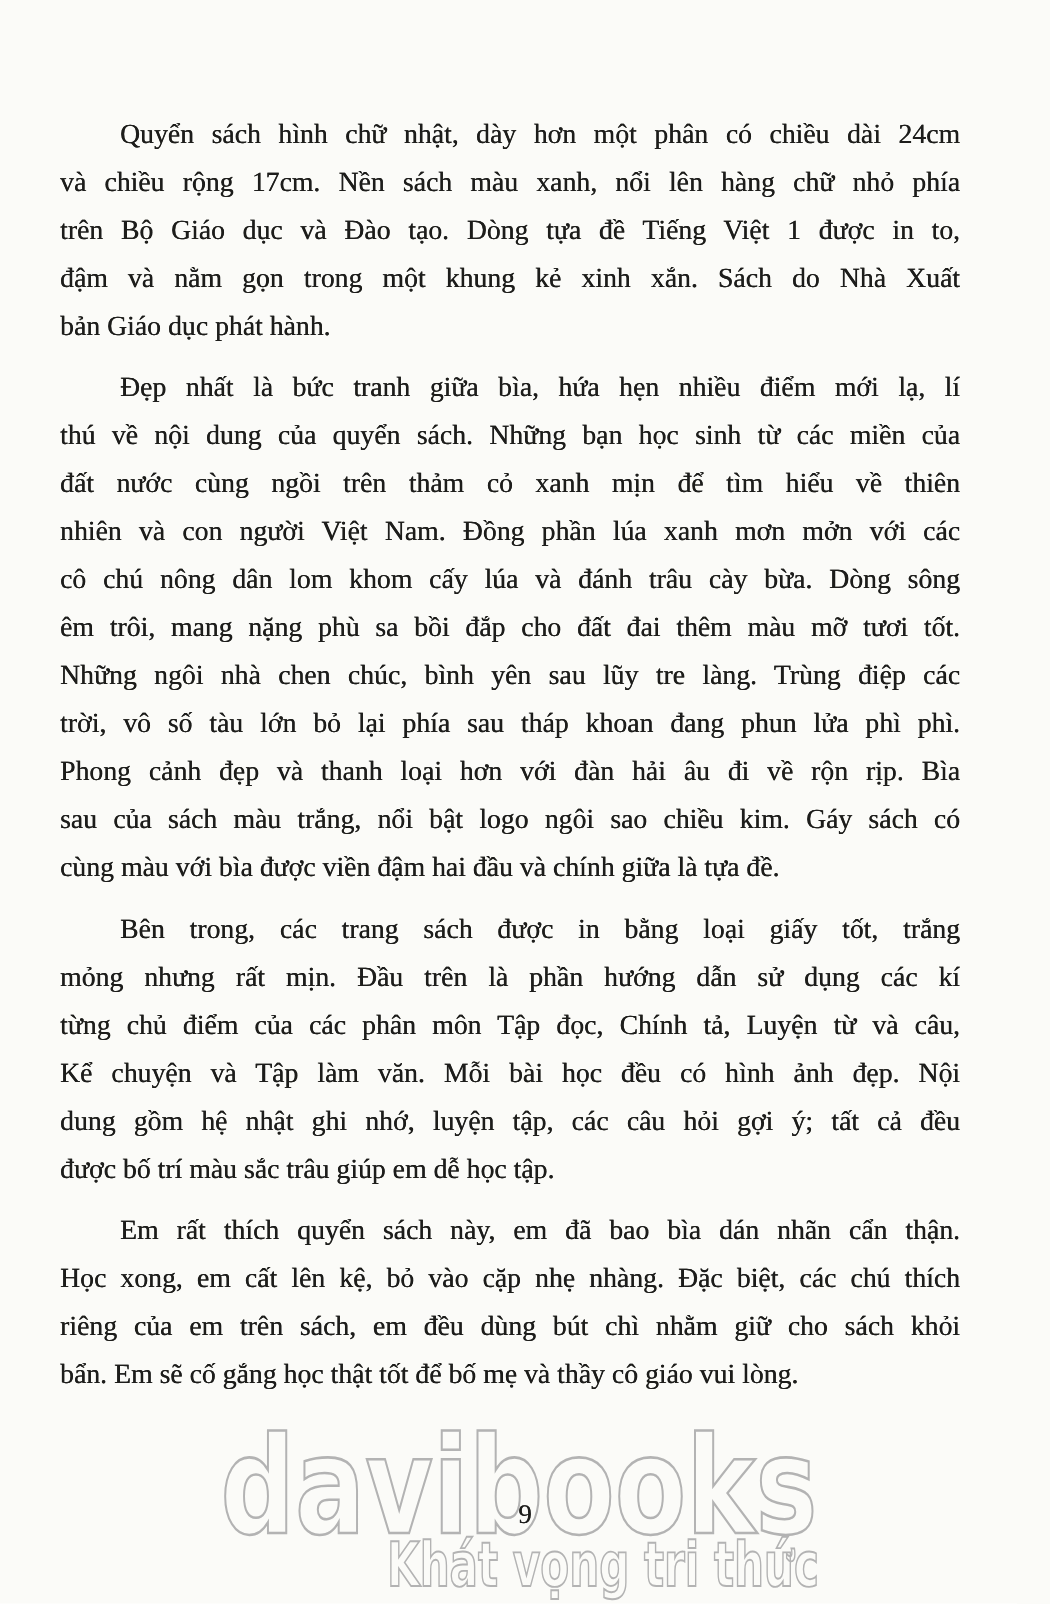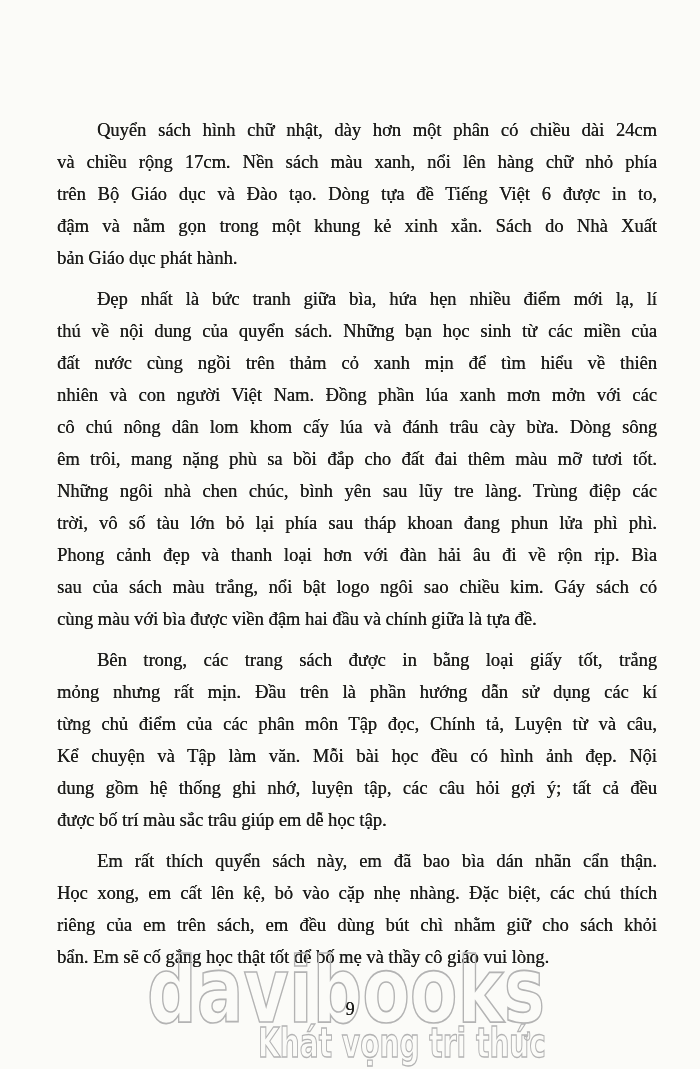--- a/index.html
+++ b/index.html
@@ -5,21 +5,21 @@
   html,body{margin:0;padding:0;background:#ffffff;}
   body{width:700px;height:1069px;overflow:hidden;}
   .scan-page{
     position:relative;width:700px;height:1069px;
     background:#fbfbf8;
     font-family:"Liberation Serif","DejaVu Serif",serif;
     color:#1d1d1b;
     overflow:hidden;
   }
   .text-block{
-    position:absolute;left:57px;top:74px;width:600px;margin-top:40px;
+    position:absolute;left:40px;top:74px;width:600px;
   }
   .para{margin:0 0 9px 0;}
   .line{
     font-size:18.5px;
     line-height:32px;
     height:32px;
     text-align:justify;
     text-align-last:justify;
     white-space:normal;
     overflow:hidden;
@@ -38,21 +38,21 @@
 </style>
 </head>
 <body>
 
 <div class="scan-page">
 
   <div class="text-block">
       <div class="para">
         <div class="line first">Quyển sách hình chữ nhật, dày hơn một phân có chiều dài 24cm</div>
         <div class="line">và chiều rộng 17cm. Nền sách màu xanh, nổi lên hàng chữ nhỏ phía</div>
-        <div class="line">trên Bộ Giáo dục và Đào tạo. Dòng tựa đề Tiếng Việt 6 được in to,</div>
+        <div class="line">trên Bộ Giáo dục và Đào tạo. Dòng tựa đề Tiếng Việt 1 được in to,</div>
         <div class="line">đậm và nằm gọn trong một khung kẻ xinh xắn. Sách do Nhà Xuất</div>
         <div class="line last">bản Giáo dục phát hành.</div>
       </div>
       <div class="para">
         <div class="line first">Đẹp nhất là bức tranh giữa bìa, hứa hẹn nhiều điểm mới lạ, lí</div>
         <div class="line">thú về nội dung của quyển sách. Những bạn học sinh từ các miền của</div>
         <div class="line">đất nước cùng ngồi trên thảm cỏ xanh mịn để tìm hiểu về thiên</div>
         <div class="line">nhiên và con người Việt Nam. Đồng phần lúa xanh mơn mởn với các</div>
         <div class="line">cô chú nông dân lom khom cấy lúa và đánh trâu cày bừa. Dòng sông</div>
         <div class="line">êm trôi, mang nặng phù sa bồi đắp cho đất đai thêm màu mỡ tươi tốt.</div>
@@ -60,21 +60,21 @@
         <div class="line">trời, vô số tàu lớn bỏ lại phía sau tháp khoan đang phun lửa phì phì.</div>
         <div class="line">Phong cảnh đẹp và thanh loại hơn với đàn hải âu đi về rộn rịp. Bìa</div>
         <div class="line">sau của sách màu trắng, nổi bật logo ngôi sao chiều kim. Gáy sách có</div>
         <div class="line last">cùng màu với bìa được viền đậm hai đầu và chính giữa là tựa đề.</div>
       </div>
       <div class="para">
         <div class="line first">Bên trong, các trang sách được in bằng loại giấy tốt, trắng</div>
         <div class="line">mỏng nhưng rất mịn. Đầu trên là phần hướng dẫn sử dụng các kí</div>
         <div class="line">từng chủ điểm của các phân môn Tập đọc, Chính tả, Luyện từ và câu,</div>
         <div class="line">Kể chuyện và Tập làm văn. Mỗi bài học đều có hình ảnh đẹp. Nội</div>
-        <div class="line">dung gồm hệ thống ghi nhớ, luyện tập, các câu hỏi gợi ý; tất cả đều</div>
+        <div class="line">dung gồm hệ nhật ghi nhớ, luyện tập, các câu hỏi gợi ý; tất cả đều</div>
         <div class="line last">được bố trí màu sắc trâu giúp em dễ học tập.</div>
       </div>
       <div class="para">
         <div class="line first">Em rất thích quyển sách này, em đã bao bìa dán nhãn cẩn thận.</div>
         <div class="line">Học xong, em cất lên kệ, bỏ vào cặp nhẹ nhàng. Đặc biệt, các chú thích</div>
         <div class="line">riêng của em trên sách, em đều dùng bút chì nhằm giữ cho sách khỏi</div>
         <div class="line last">bẩn. Em sẽ cố gắng học thật tốt để bố mẹ và thầy cô giáo vui lòng.</div>
       </div>
     </div>
 

